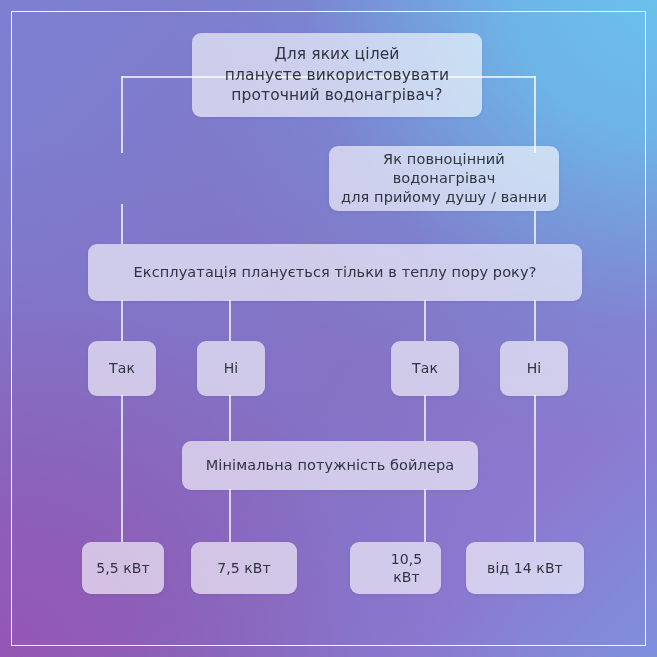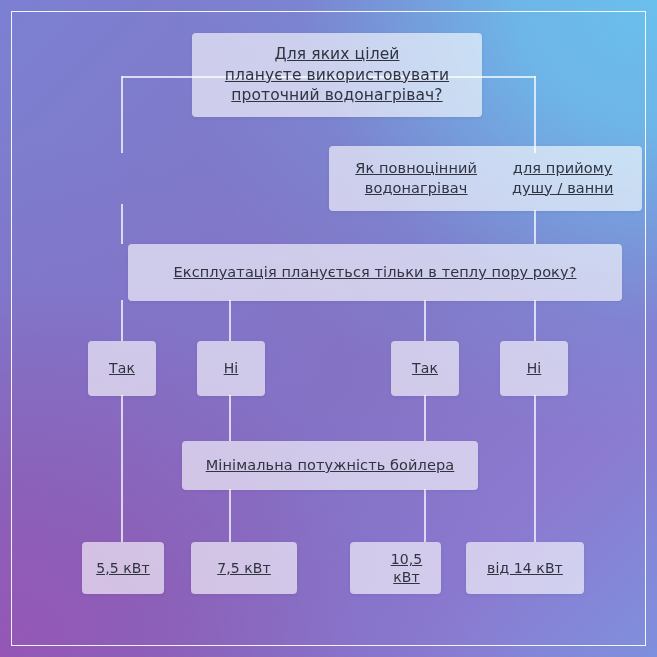--- a/index.html
+++ b/index.html
@@ -22,30 +22,29 @@
     pointer-events:none;
   }
   .line{
     position:absolute;background:rgba(255,255,255,0.72);
   }
   .vline{width:1.5px;}
   .hline{height:1.5px;}
   .box{
     position:absolute;
     background:rgba(255,255,255,0.62);
-    border-radius:4px;
+    border-radius:9px;
     box-shadow:0 1px 3px rgba(60,50,110,0.10);
     display:flex;align-items:center;justify-content:center;
     text-align:center;
     color:#2f3440;
     letter-spacing:.1px;
     line-height:1.32;
     box-sizing:border-box;
     padding:6px 10px;
-    text-decoration:underline;
   }
   .b-top{ font-size:15.5px; font-weight:400; }
   .b-mid{ font-size:14.5px; }
   .b-tile{ font-size:14px; }
 </style>
 </head>
 <body>
 
 <div id="stage">
 
@@ -69,26 +68,26 @@
   <div class="line vline" style="left:229px;top:489px;height:53px;"></div>
   <div class="line vline" style="left:424px;top:489px;height:53px;"></div>
 
   <div class="box b-top" style="left:192px;top:33px;width:290px;height:84px;flex-direction:column;">
     <span>Для яких цілей</span>
     <span>плануєте використовувати</span>
     <span>проточний водонагрівач?</span>
   </div>
 
 
-  <div class="box b-mid" style="left:329px;top:146px;width:313px;height:65px;flex-direction:row;">
+  <div class="box b-mid" style="left:329px;top:146px;width:230px;height:65px;flex-direction:column;">
     <span>Як повноцінний водонагрівач</span>
     <span>для прийому душу / ванни</span>
   </div>
 
-  <div class="box b-mid" style="left:88px;top:244px;width:494px;height:57px;margin-left:40px;">
+  <div class="box b-mid" style="left:88px;top:244px;width:494px;height:57px;">
     <span>Експлуатація планується тільки в теплу пору року?</span>
   </div>
 
   <div class="box b-tile" style="left:88px;top:341px;width:68px;height:55px;">
     <span>Так</span>
   </div>
   <div class="box b-tile" style="left:197px;top:341px;width:68px;height:55px;">
     <span>Ні</span>
   </div>
   <div class="box b-tile" style="left:391px;top:341px;width:68px;height:55px;">

